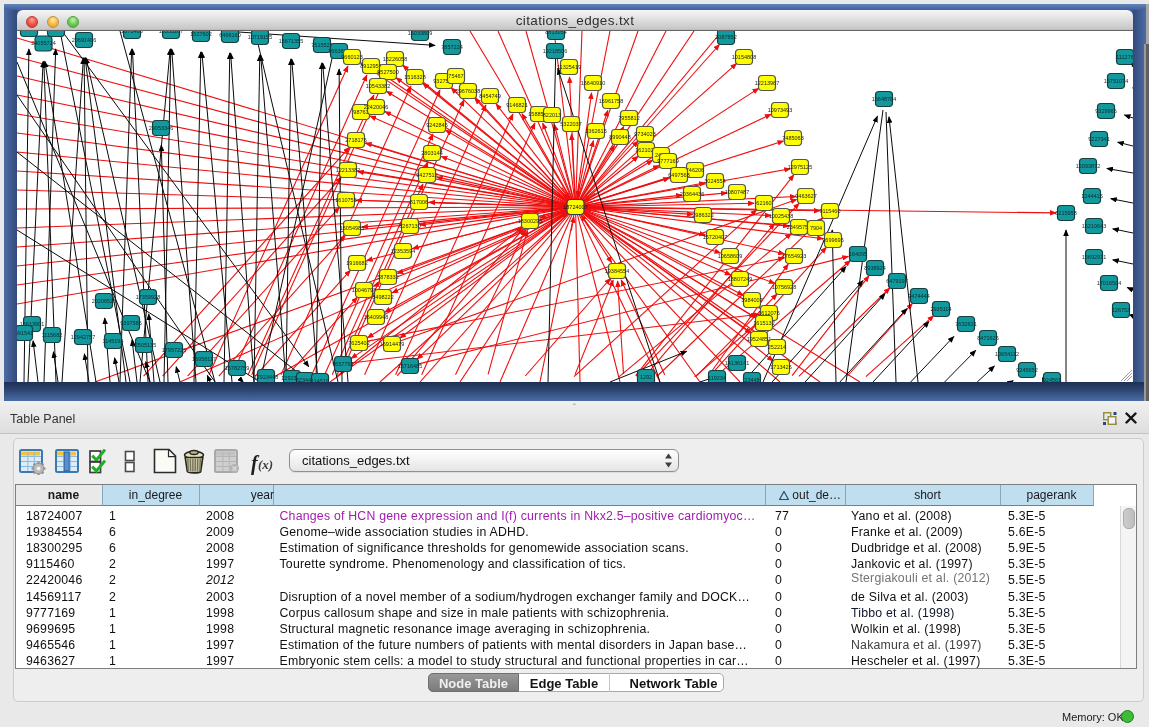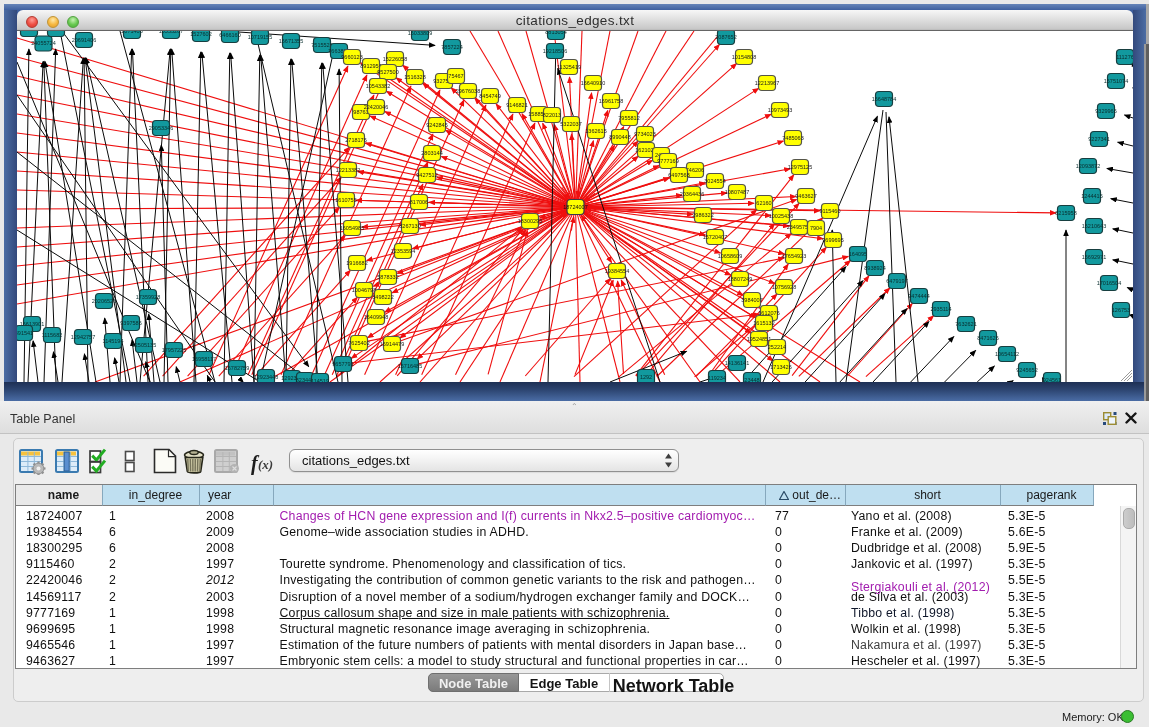--- a/index.html
+++ b/index.html
@@ -642,21 +642,21 @@
 <svg class="abs" style="left:663px;top:452px;" width="11" height="17" viewBox="0 0 11 17">
  <path d="M5.5,1.5 L9,6.5 L2,6.5 z" fill="#3e3e3e"></path>
  <path d="M5.5,15.5 L9,10.5 L2,10.5 z" fill="#3e3e3e"></path>
 </svg>
 <div class="abs" style="left:15px;top:484px;width:1122px;height:185px;background:#ffffff;border:1px solid #7e7e7e;box-sizing:border-box;overflow:hidden;">
     <div class="abs" style="left:0px;top:0;width:87px;height:21px;background:#e9e9e9;border-right:1px solid #86a8bd;border-bottom:1px solid #7e7e7e;box-sizing:border-box;"></div>
     <div class="abs" style="left:8px;top:3px;width:79px;text-align:center;font-size:12px;color:#1a1a1a;font-weight:bold;">name</div>
     <div class="abs" style="left:87px;top:0;width:97px;height:21px;background:#bfdff0;border-right:1px solid #86a8bd;border-bottom:1px solid #7e7e7e;box-sizing:border-box;"></div>
     <div class="abs" style="left:95px;top:3px;width:89px;text-align:center;font-size:12px;color:#1a1a1a;">in_degree</div>
     <div class="abs" style="left:184px;top:0;width:74px;height:21px;background:#bfdff0;border-right:1px solid #86a8bd;border-bottom:1px solid #7e7e7e;box-sizing:border-box;"></div>
-    <div class="abs" style="left:192px;top:3px;width:66px;text-align:left;font-size:12px;color:#1a1a1a;">year</div>
+    <div class="abs" style="left:192px;top:3px;width:66px;text-align:right;font-size:12px;color:#1a1a1a;">year</div>
     <div class="abs" style="left:258px;top:0;width:492px;height:21px;background:#bfdff0;border-right:1px solid #86a8bd;border-bottom:1px solid #7e7e7e;box-sizing:border-box;"></div>
     <div class="abs" style="left:750px;top:0;width:80px;height:21px;background:#bfdff0;border-right:1px solid #86a8bd;border-bottom:1px solid #7e7e7e;box-sizing:border-box;"></div>
     <div class="abs" style="left:758px;top:3px;width:72px;text-align:center;font-size:12px;color:#1a1a1a;"><svg width="10" height="9" style="vertical-align:-1px;">
         <path d="M5,0.5 L9.5,8.5 L0.5,8.5 z" fill="none" stroke="#2a4a66" stroke-width="1.2"></path>
       </svg> out_de…</div>
     <div class="abs" style="left:830px;top:0;width:155px;height:21px;background:#bfdff0;border-right:1px solid #86a8bd;border-bottom:1px solid #7e7e7e;box-sizing:border-box;"></div>
     <div class="abs" style="left:838px;top:3px;width:147px;text-align:center;font-size:12px;color:#1a1a1a;">short</div>
     <div class="abs" style="left:985px;top:0;width:93px;height:21px;background:#bfdff0;border-right:1px solid #86a8bd;border-bottom:1px solid #7e7e7e;box-sizing:border-box;"></div>
     <div class="abs" style="left:993px;top:3px;width:85px;text-align:center;font-size:12px;color:#1a1a1a;">pagerank</div>
     <div class="abs" style="left:10.0px;top:23.5px;font-size:12.3px;letter-spacing:0.22px;color:#101010;white-space:nowrap;">18724007</div>
@@ -669,48 +669,48 @@
     <div class="abs" style="left:10.0px;top:39.7px;font-size:12.3px;letter-spacing:0.22px;color:#101010;white-space:nowrap;">19384554</div>
     <div class="abs" style="left:93.0px;top:39.7px;font-size:12.3px;letter-spacing:0.22px;color:#101010;white-space:nowrap;">6</div>
     <div class="abs" style="left:190.0px;top:39.7px;font-size:12.3px;letter-spacing:0.22px;color:#101010;white-space:nowrap;">2009</div>
     <div class="abs" style="left:263.5px;top:39.7px;font-size:12.3px;letter-spacing:0.22px;color:#101010;white-space:nowrap;">Genome–wide association studies in ADHD.</div>
     <div class="abs" style="left:759.0px;top:39.7px;font-size:12.3px;letter-spacing:0.22px;color:#101010;white-space:nowrap;">0</div>
     <div class="abs" style="left:835.0px;top:39.7px;font-size:12.3px;letter-spacing:0.22px;color:#101010;white-space:nowrap;">Franke et al. (2009)</div>
     <div class="abs" style="left:992.0px;top:39.7px;font-size:12.3px;letter-spacing:0.22px;color:#101010;white-space:nowrap;">5.6E-5</div>
     <div class="abs" style="left:10.0px;top:55.9px;font-size:12.3px;letter-spacing:0.22px;color:#101010;white-space:nowrap;">18300295</div>
     <div class="abs" style="left:93.0px;top:55.9px;font-size:12.3px;letter-spacing:0.22px;color:#101010;white-space:nowrap;">6</div>
     <div class="abs" style="left:190.0px;top:55.9px;font-size:12.3px;letter-spacing:0.22px;color:#101010;white-space:nowrap;">2008</div>
+    <div class="abs" style="left:263.5px;top:55.9px;font-size:12.3px;letter-spacing:0.22px;color:#101010;white-space:nowrap;">Estimation of significance thresholds for genomewide association scans.</div>
     <div class="abs" style="left:759.0px;top:55.9px;font-size:12.3px;letter-spacing:0.22px;color:#101010;white-space:nowrap;">0</div>
     <div class="abs" style="left:835.0px;top:55.9px;font-size:12.3px;letter-spacing:0.22px;color:#101010;white-space:nowrap;">Dudbridge et al. (2008)</div>
     <div class="abs" style="left:992.0px;top:55.9px;font-size:12.3px;letter-spacing:0.22px;color:#101010;white-space:nowrap;">5.9E-5</div>
     <div class="abs" style="left:10.0px;top:72.1px;font-size:12.3px;letter-spacing:0.22px;color:#101010;white-space:nowrap;">9115460</div>
     <div class="abs" style="left:93.0px;top:72.1px;font-size:12.3px;letter-spacing:0.22px;color:#101010;white-space:nowrap;">2</div>
     <div class="abs" style="left:190.0px;top:72.1px;font-size:12.3px;letter-spacing:0.22px;color:#101010;white-space:nowrap;">1997</div>
     <div class="abs" style="left:263.5px;top:72.1px;font-size:12.3px;letter-spacing:0.22px;color:#101010;white-space:nowrap;">Tourette syndrome. Phenomenology and classification of tics.</div>
     <div class="abs" style="left:759.0px;top:72.1px;font-size:12.3px;letter-spacing:0.22px;color:#101010;white-space:nowrap;">0</div>
     <div class="abs" style="left:835.0px;top:72.1px;font-size:12.3px;letter-spacing:0.22px;color:#101010;white-space:nowrap;">Jankovic et al. (1997)</div>
     <div class="abs" style="left:992.0px;top:72.1px;font-size:12.3px;letter-spacing:0.22px;color:#101010;white-space:nowrap;">5.3E-5</div>
     <div class="abs" style="left:10.0px;top:88.3px;font-size:12.3px;letter-spacing:0.22px;color:#101010;white-space:nowrap;">22420046</div>
     <div class="abs" style="left:93.0px;top:88.3px;font-size:12.3px;letter-spacing:0.22px;color:#101010;white-space:nowrap;">2</div>
     <div class="abs" style="left:190.0px;top:88.3px;font-size:12.3px;letter-spacing:0.22px;color:#101010;white-space:nowrap;font-style:italic;">2012</div>
-    <div class="abs" style="left:263.5px;top:88.3px;font-size:12.3px;letter-spacing:0.22px;color:#101010;white-space:nowrap;">Investigating the contribution of common genetic variants to the risk and pathogen…</div>
     <div class="abs" style="left:759.0px;top:88.3px;font-size:12.3px;letter-spacing:0.22px;color:#101010;white-space:nowrap;">0</div>
-    <div class="abs" style="left:835.0px;top:95px;font-size:12.3px;letter-spacing:0.22px;color:#a21caf;white-space:nowrap;">Stergiakouli et al. (2012)</div>
+    <div class="abs" style="left:835.0px;top:86px;font-size:12.3px;letter-spacing:0.22px;color:#737373;white-space:nowrap;">Stergiakouli et al. (2012)</div>
     <div class="abs" style="left:992.0px;top:88.3px;font-size:12.3px;letter-spacing:0.22px;color:#101010;white-space:nowrap;">5.5E-5</div>
     <div class="abs" style="left:10.0px;top:104.5px;font-size:12.3px;letter-spacing:0.22px;color:#101010;white-space:nowrap;">14569117</div>
     <div class="abs" style="left:93.0px;top:104.5px;font-size:12.3px;letter-spacing:0.22px;color:#101010;white-space:nowrap;">2</div>
     <div class="abs" style="left:190.0px;top:104.5px;font-size:12.3px;letter-spacing:0.22px;color:#101010;white-space:nowrap;">2003</div>
     <div class="abs" style="left:263.5px;top:104.5px;font-size:12.3px;letter-spacing:0.22px;color:#101010;white-space:nowrap;">Disruption of a novel member of a sodium/hydrogen exchanger family and DOCK…</div>
     <div class="abs" style="left:759.0px;top:104.5px;font-size:12.3px;letter-spacing:0.22px;color:#101010;white-space:nowrap;">0</div>
     <div class="abs" style="left:835.0px;top:104.5px;font-size:12.3px;letter-spacing:0.22px;color:#101010;white-space:nowrap;">de Silva et al. (2003)</div>
     <div class="abs" style="left:992.0px;top:104.5px;font-size:12.3px;letter-spacing:0.22px;color:#101010;white-space:nowrap;">5.3E-5</div>
     <div class="abs" style="left:10.0px;top:120.7px;font-size:12.3px;letter-spacing:0.22px;color:#101010;white-space:nowrap;">9777169</div>
     <div class="abs" style="left:93.0px;top:120.7px;font-size:12.3px;letter-spacing:0.22px;color:#101010;white-space:nowrap;">1</div>
     <div class="abs" style="left:190.0px;top:120.7px;font-size:12.3px;letter-spacing:0.22px;color:#101010;white-space:nowrap;">1998</div>
-    <div class="abs" style="left:263.5px;top:120.7px;font-size:12.3px;letter-spacing:0.22px;color:#101010;white-space:nowrap;text-decoration:underline;">Corpus callosum shape and size in male patients with schizophrenia.</div>
+    <div class="abs" style="left:263.5px;top:120.7px;font-size:12.3px;letter-spacing:0.22px;color:#101010;white-space:nowrap;">Corpus callosum shape and size in male patients with schizophrenia.</div>
     <div class="abs" style="left:759.0px;top:120.7px;font-size:12.3px;letter-spacing:0.22px;color:#101010;white-space:nowrap;">0</div>
     <div class="abs" style="left:835.0px;top:120.7px;font-size:12.3px;letter-spacing:0.22px;color:#0f172a;white-space:nowrap;">Tibbo et al. (1998)</div>
     <div class="abs" style="left:992.0px;top:120.7px;font-size:12.3px;letter-spacing:0.22px;color:#101010;white-space:nowrap;">5.3E-5</div>
     <div class="abs" style="left:10.0px;top:136.9px;font-size:12.3px;letter-spacing:0.22px;color:#101010;white-space:nowrap;">9699695</div>
     <div class="abs" style="left:93.0px;top:136.9px;font-size:12.3px;letter-spacing:0.22px;color:#101010;white-space:nowrap;">1</div>
     <div class="abs" style="left:190.0px;top:136.9px;font-size:12.3px;letter-spacing:0.22px;color:#101010;white-space:nowrap;">1998</div>
     <div class="abs" style="left:263.5px;top:136.9px;font-size:12.3px;letter-spacing:0.22px;color:#101010;white-space:nowrap;">Structural magnetic resonance image averaging in schizophrenia.</div>
     <div class="abs" style="left:759.0px;top:136.9px;font-size:12.3px;letter-spacing:0.22px;color:#101010;white-space:nowrap;">0</div>
     <div class="abs" style="left:835.0px;top:136.9px;font-size:12.3px;letter-spacing:0.22px;color:#101010;white-space:nowrap;">Wolkin et al. (1998)</div>
     <div class="abs" style="left:992.0px;top:136.9px;font-size:12.3px;letter-spacing:0.22px;color:#101010;white-space:nowrap;">5.3E-5</div>
@@ -729,17 +729,17 @@
     <div class="abs" style="left:835.0px;top:169.3px;font-size:12.3px;letter-spacing:0.22px;color:#101010;white-space:nowrap;">Hescheler et al. (1997)</div>
     <div class="abs" style="left:992.0px;top:169.3px;font-size:12.3px;letter-spacing:0.22px;color:#101010;white-space:nowrap;">5.3E-5</div>
     <div class="abs" style="left:1104px;top:21px;width:16px;height:163px;background:#f4f4f4;border-left:1px solid #d9d9d9;"></div>
     <div class="abs" style="left:1106.5px;top:23px;width:10px;height:19px;background:linear-gradient(90deg,#cdcdcd,#bdbdbd);border:1px solid #aaa;border-radius:5px;"></div>
   </div>
 <div class="abs" style="left:428px;top:673px;width:296px;height:19px;background:#ffffff;border:1px solid #a9a9a9;border-radius:5px;box-sizing:border-box;"></div>
 <div class="abs" style="left:428px;top:673px;width:91px;height:19px;background:linear-gradient(180deg,#989898,#7b7b7b);border:1px solid #6f6f6f;border-radius:5px 0 0 5px;box-sizing:border-box;"></div>
 <div class="abs" style="left:428px;top:675.5px;width:91px;height:14px;text-align:center;font-size:13px;font-weight:bold;color:#f0f0f0;">Node Table</div>
 <div class="abs" style="left:519px;top:675.5px;width:90px;height:14px;text-align:center;font-size:13px;font-weight:bold;color:#141414;">Edge Table</div>
 <div class="abs" style="left:609px;top:673px;width:1px;height:19px;background:#c4c4c4;"></div>
-<div class="abs" style="left:609px;top:675.5px;width:129px;height:14px;text-align:center;font-size:18px;font-weight:bold;color:#141414;">Network Table</div>
+<div class="abs" style="left:609px;top:675.5px;width:129px;height:14px;text-align:center;font-size:13px;font-weight:bold;color:#141414;">Network Table</div>
 
 <div class="abs" style="left:1062px;top:710.5px;font-size:11px;color:#1a1a1a;">Memory: OK</div>
 <div class="abs" style="left:1121px;top:709.5px;width:13px;height:13px;border-radius:50%;background:#3bbe33;border:1px solid #2a7b24;box-sizing:border-box;"></div>
 <div class="abs" style="left:571px;top:402px;width:10px;height:6px;font-size:8px;color:#9a9a9a;">⌃</div>
 
 </body></html>

